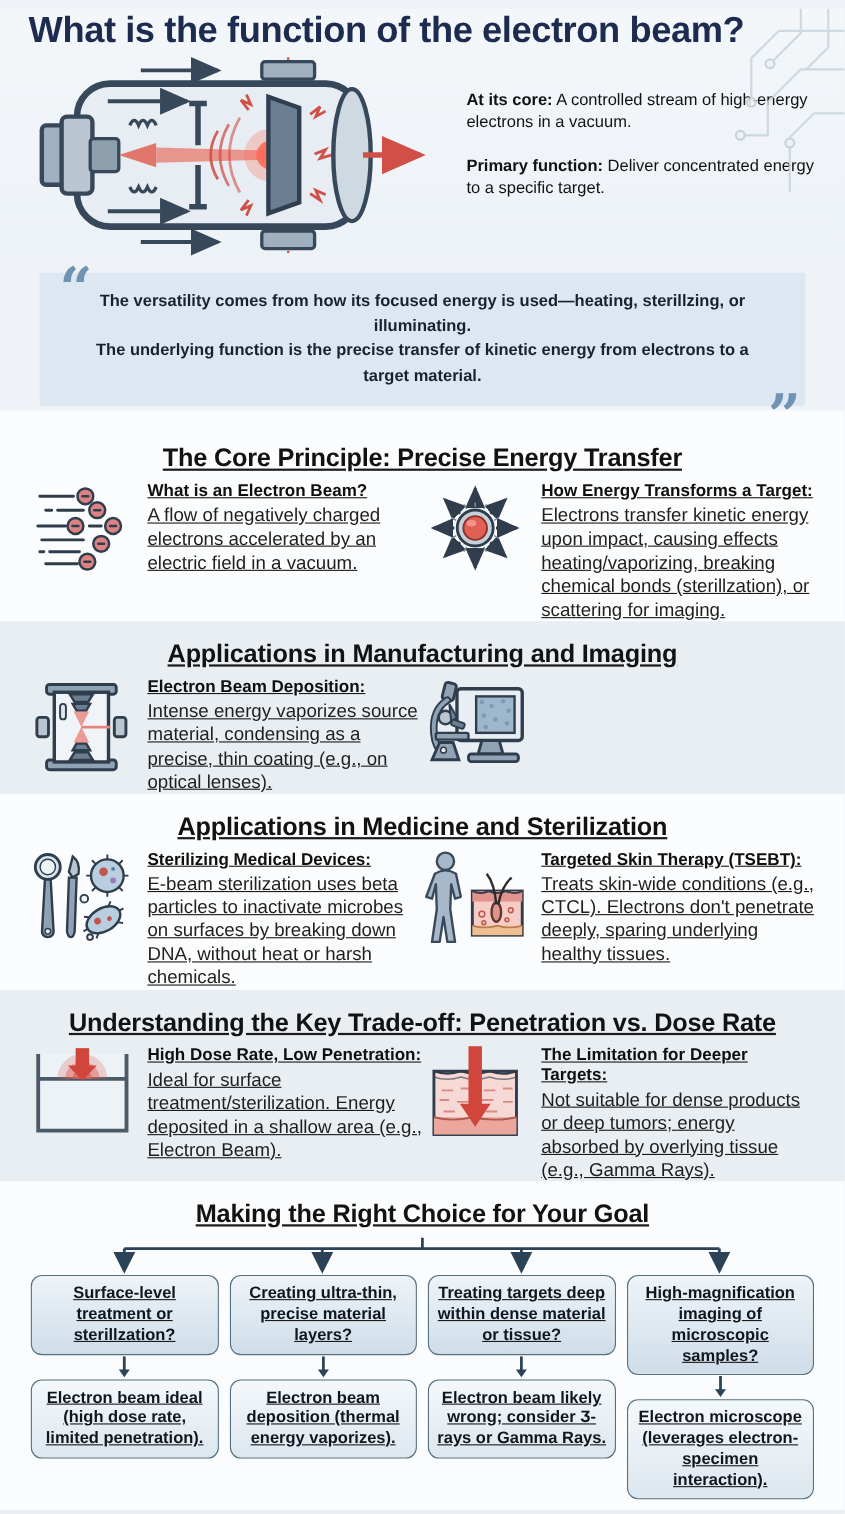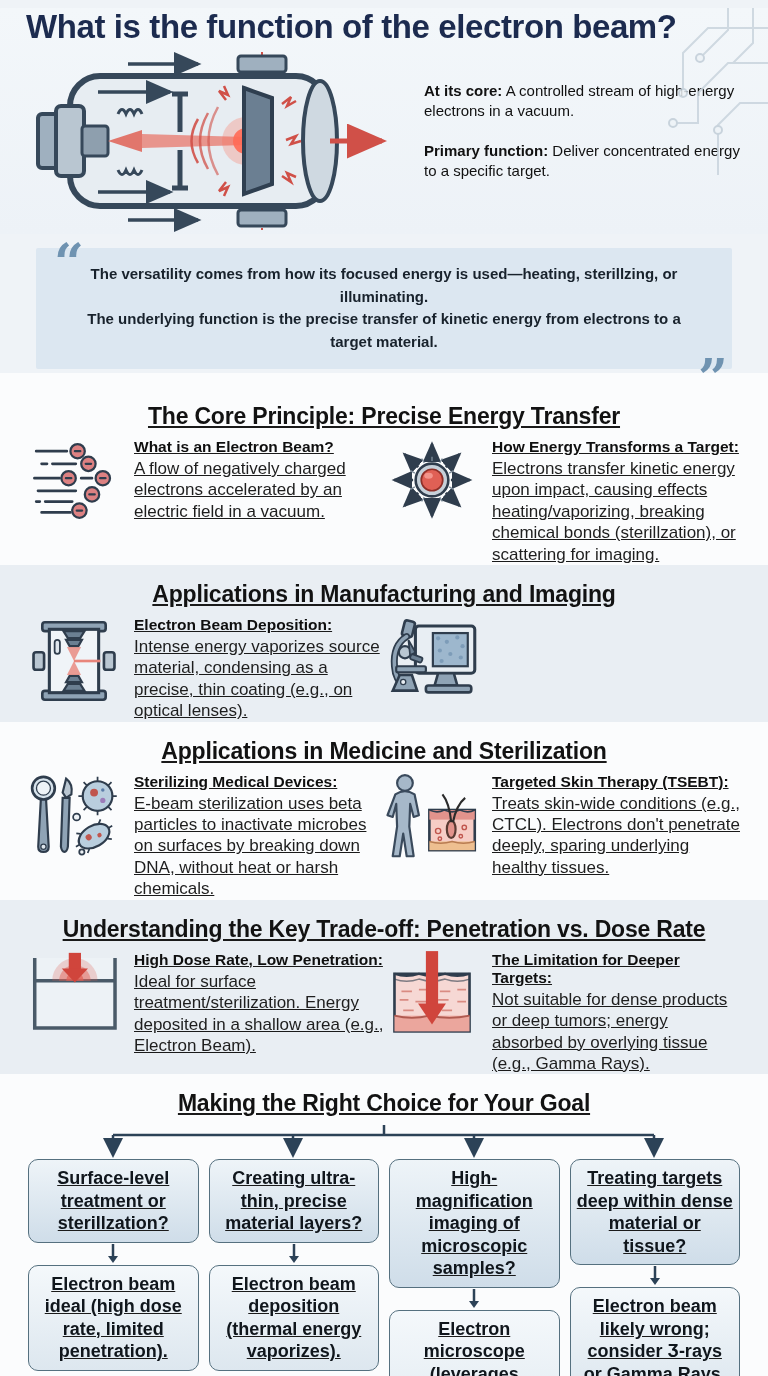--- a/index.html
+++ b/index.html
@@ -33,21 +33,21 @@
   .col { flex:1; display:flex; align-items:flex-start; gap:12px; }
   .icon-box { flex:0 0 96px; display:flex; justify-content:center; align-items:center; }
   .col-text { flex:1; }
   .item-h { font-size:15.5px; font-weight:700; color:#0f0f0f; margin-bottom:2px; }
   .item-b { font-size:17px; line-height:1.26; color:#1e1e1e; }
   
   .flow { padding:0 28px 10px; }
   .flow-cols { display:flex; gap:10px; }
   .flow-col { flex:1; display:flex; flex-direction:column; align-items:center; }
   .qbox,.abox { width:100%; border:1.5px solid #55707f; border-radius:10px; text-align:center;
-      font-size:18px; font-weight:700; line-height:1.25; color:#10161c; padding:7px 6px;
+      font-size:15px; font-weight:700; line-height:1.25; color:#10161c; padding:7px 6px;
       display:flex; align-items:center; justify-content:center; }
   .qbox { background:linear-gradient(180deg,#eef4f8,#cfdde9); min-height:52px; }
   .abox { background:linear-gradient(180deg,#f4f8fb,#dde7ef); min-height:58px; }
   .mid-arrow { height:20px; margin:1px 0; }
   
   .tbl-wrap { margin:6px 34px 10px; border:2px solid #3e5568; box-shadow:2px 3px 0 #aeb9c2; background:#fff; }
   table { width:100%; border-collapse:collapse; }
   th { background:#56738e; color:#fff; font-size:14.5px; font-weight:700; text-align:left; padding:7px 13px; }
   .c2 { border-left:2px solid #3e5568; }
   th.c1, td.c1 { width:33%; }
@@ -388,34 +388,34 @@
       </div>
       <div class="flow-col">
         <div class="qbox">Creating ultra-thin, precise material layers?</div>
         <svg class="mid-arrow" width="12" height="20" viewBox="0 0 12 20">
             <line x1="6" y1="0" x2="6" y2="13" stroke="#2c4257" stroke-width="2.5"></line>
             <polygon points="1,12 11,12 6,19" fill="#2c4257"></polygon>
           </svg>
         <div class="abox">Electron beam deposition (thermal energy vaporizes).</div>
       </div>
       <div class="flow-col">
+        <div class="qbox">Treating targets deep within dense material or tissue?</div>
+        <svg class="mid-arrow" width="12" height="20" viewBox="0 0 12 20">
+            <line x1="6" y1="0" x2="6" y2="13" stroke="#2c4257" stroke-width="2.5"></line>
+            <polygon points="1,12 11,12 6,19" fill="#2c4257"></polygon>
+          </svg>
+        <div class="abox">Electron beam likely wrong; consider Ӡ-rays or Gamma Rays.</div>
+      </div>
+      <div class="flow-col">
         <div class="qbox">High-magnification imaging of microscopic samples?</div>
         <svg class="mid-arrow" width="12" height="20" viewBox="0 0 12 20">
             <line x1="6" y1="0" x2="6" y2="13" stroke="#2c4257" stroke-width="2.5"></line>
             <polygon points="1,12 11,12 6,19" fill="#2c4257"></polygon>
           </svg>
         <div class="abox">Electron microscope (leverages electron-specimen interaction).</div>
-      </div>
-      <div class="flow-col">
-        <div class="qbox">Treating targets deep within dense material or tissue?</div>
-        <svg class="mid-arrow" width="12" height="20" viewBox="0 0 12 20">
-            <line x1="6" y1="0" x2="6" y2="13" stroke="#2c4257" stroke-width="2.5"></line>
-            <polygon points="1,12 11,12 6,19" fill="#2c4257"></polygon>
-          </svg>
-        <div class="abox">Electron beam likely wrong; consider Ӡ-rays or Gamma Rays.</div>
       </div>
     </div>
   </div>
 </section>
 
 <section class="bg-tint">
   <h2 class="sec-title">Summary Table: Function by Application</h2>
   <div class="tbl-wrap">
     <table>
       <thead>

